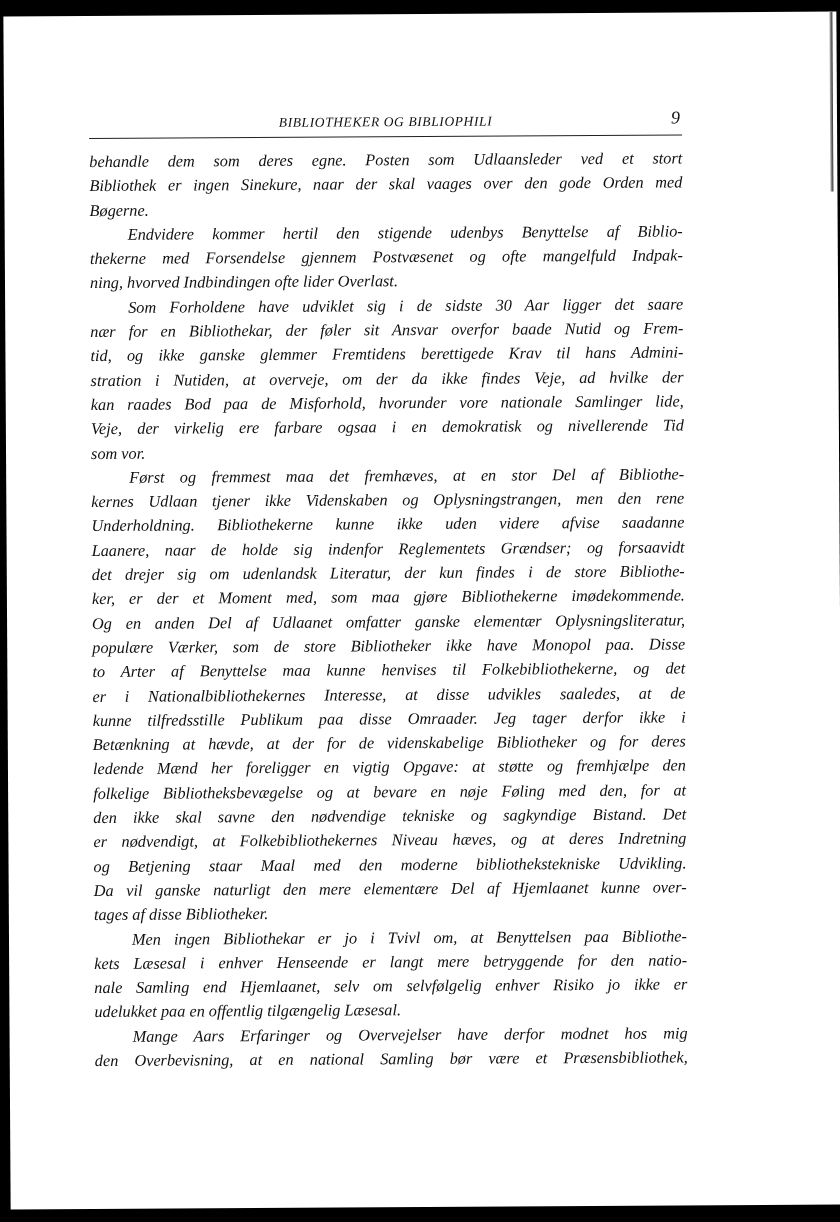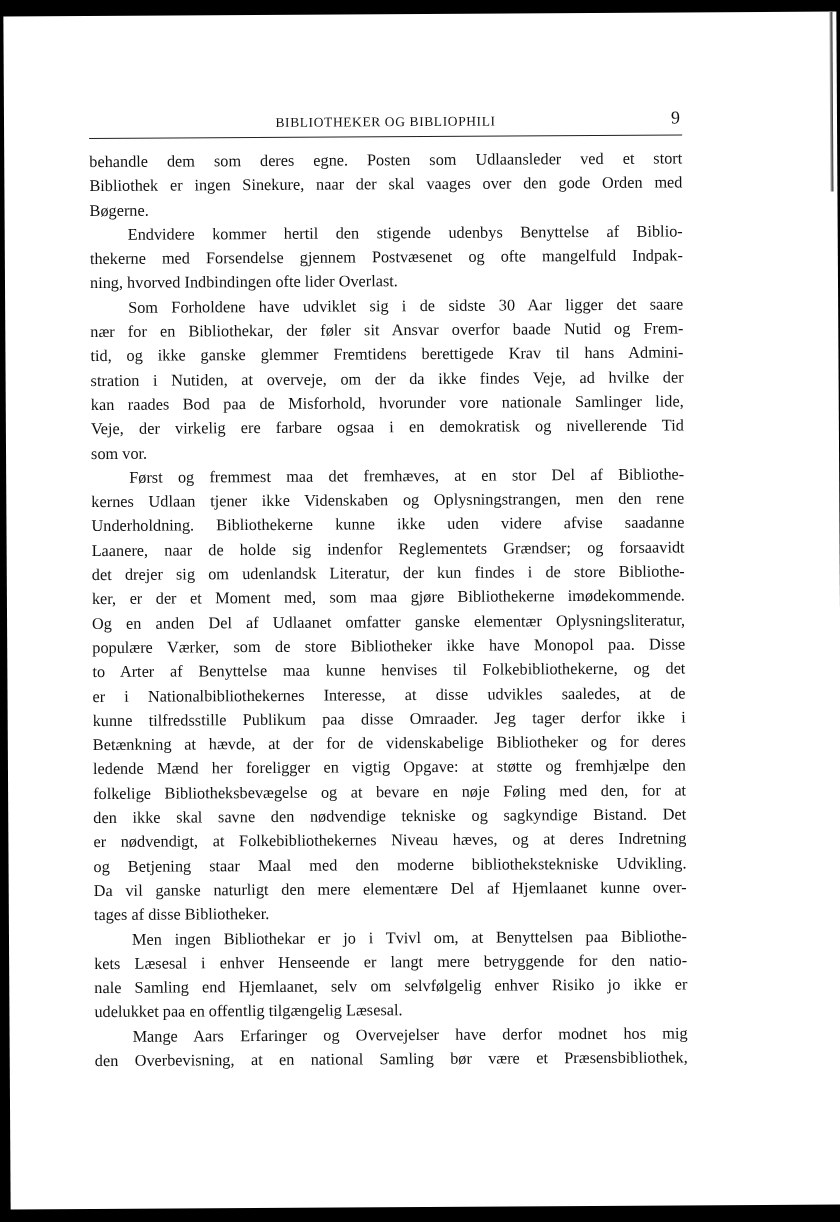--- a/index.html
+++ b/index.html
@@ -8,20 +8,21 @@
       width: 840px;
       height: 1222px;
       overflow: hidden;
       background: #000000;
     }
     .scan {
       position: relative;
       width: 840px;
       height: 1222px;
       background: #000000;
+      font-style: italic;
     }
     .page {
       position: absolute;
       left: 7px;
       top: 14px;
       width: 833px;
       height: 1193px;
       background: #ffffff;
       transform: rotate(-0.35deg);
       transform-origin: 50% 50%;

